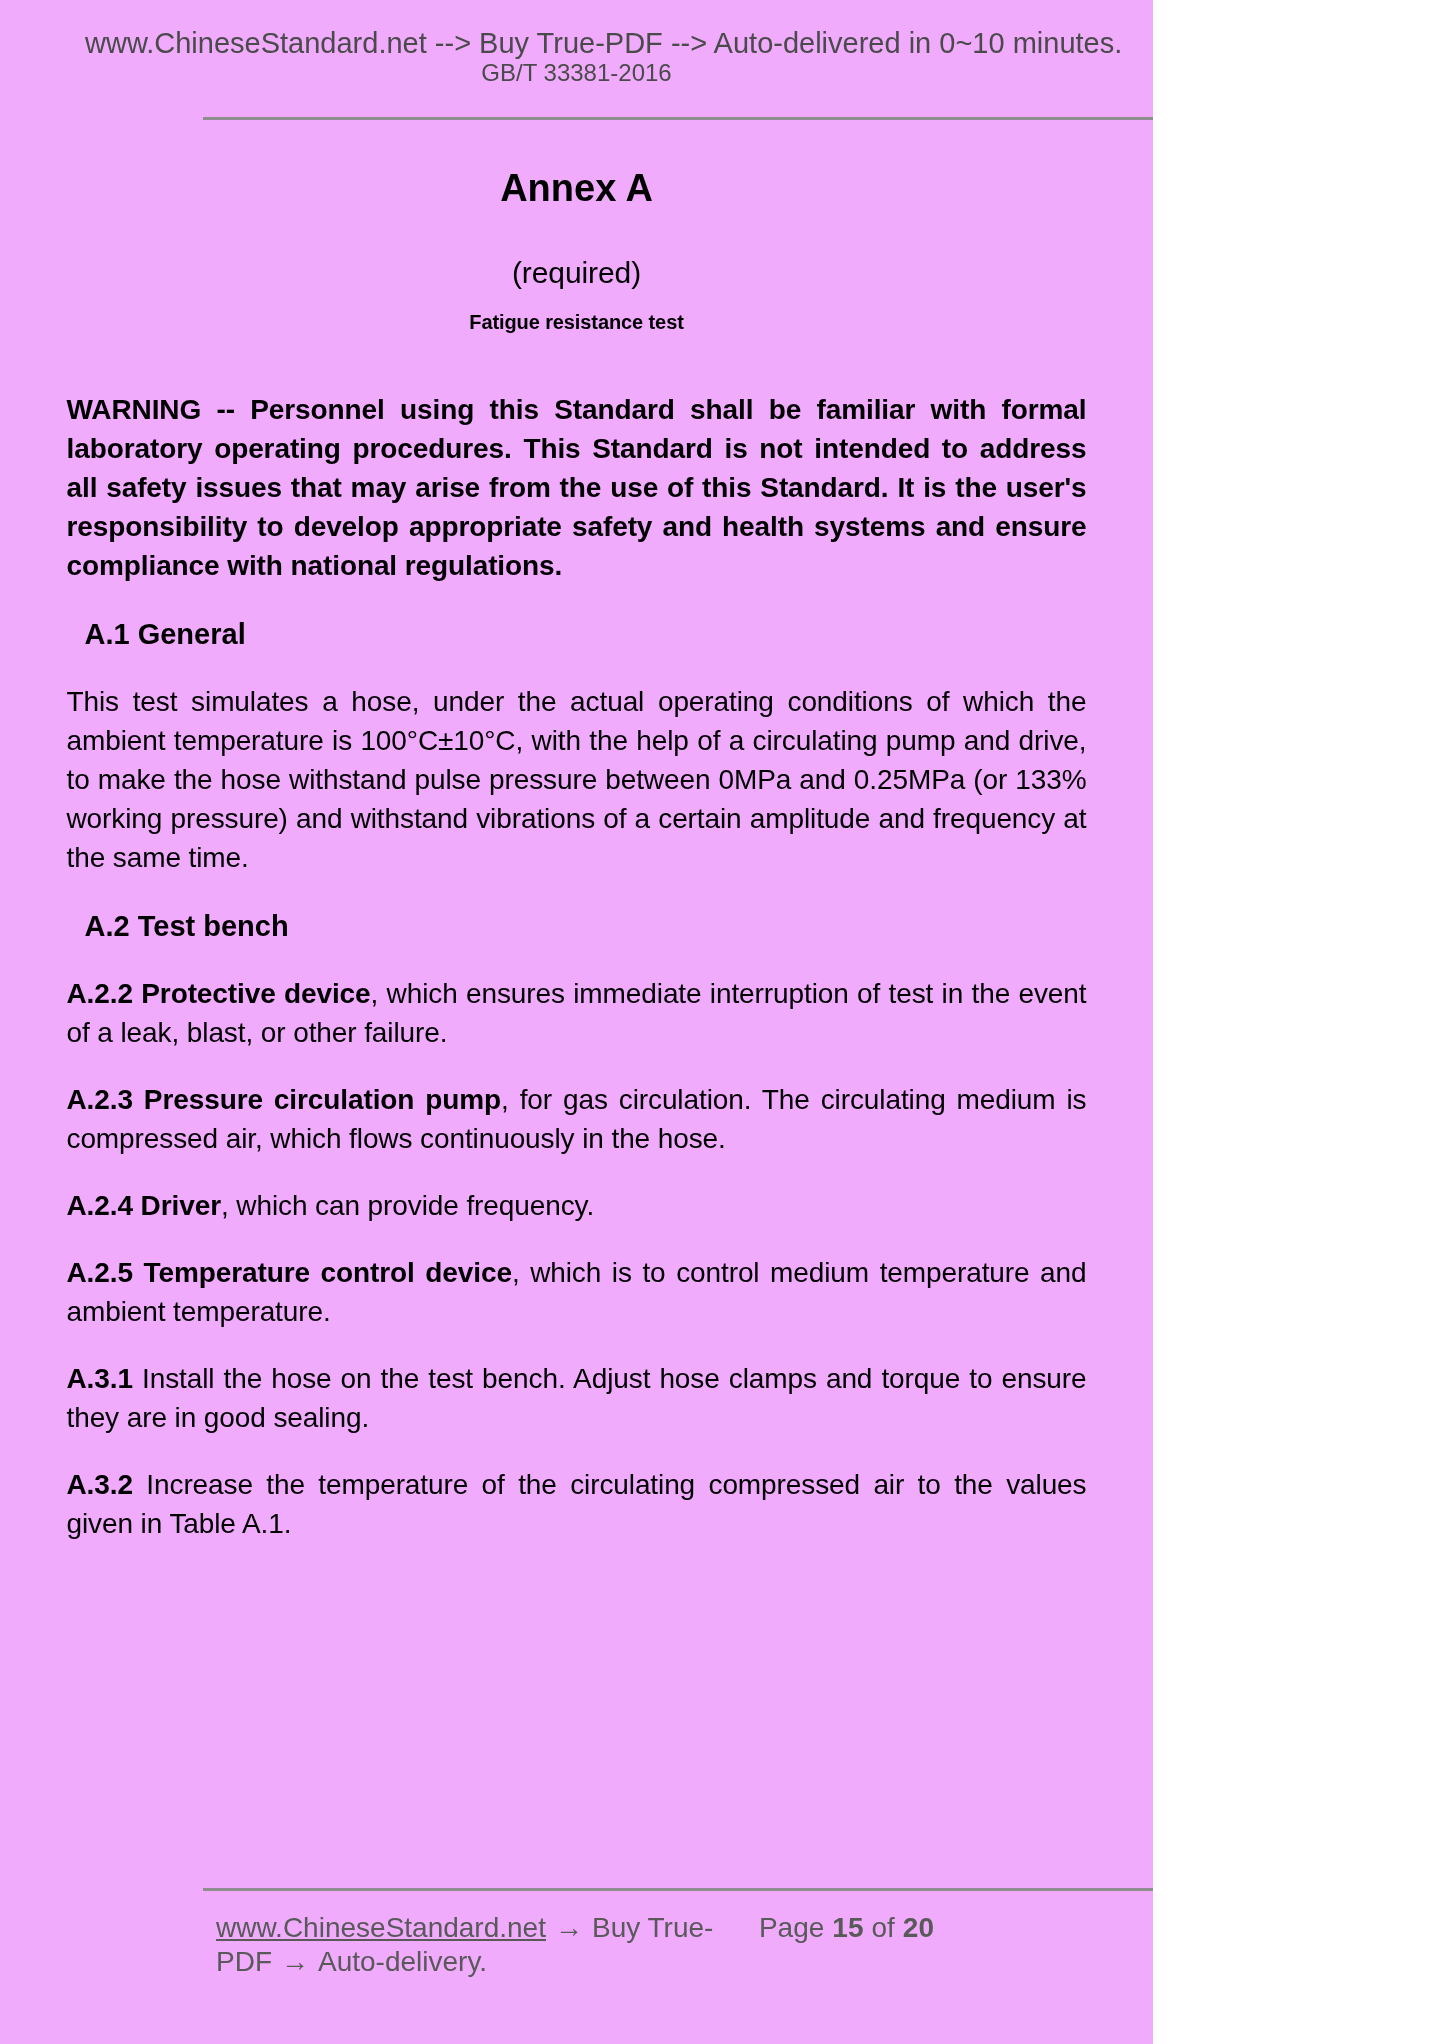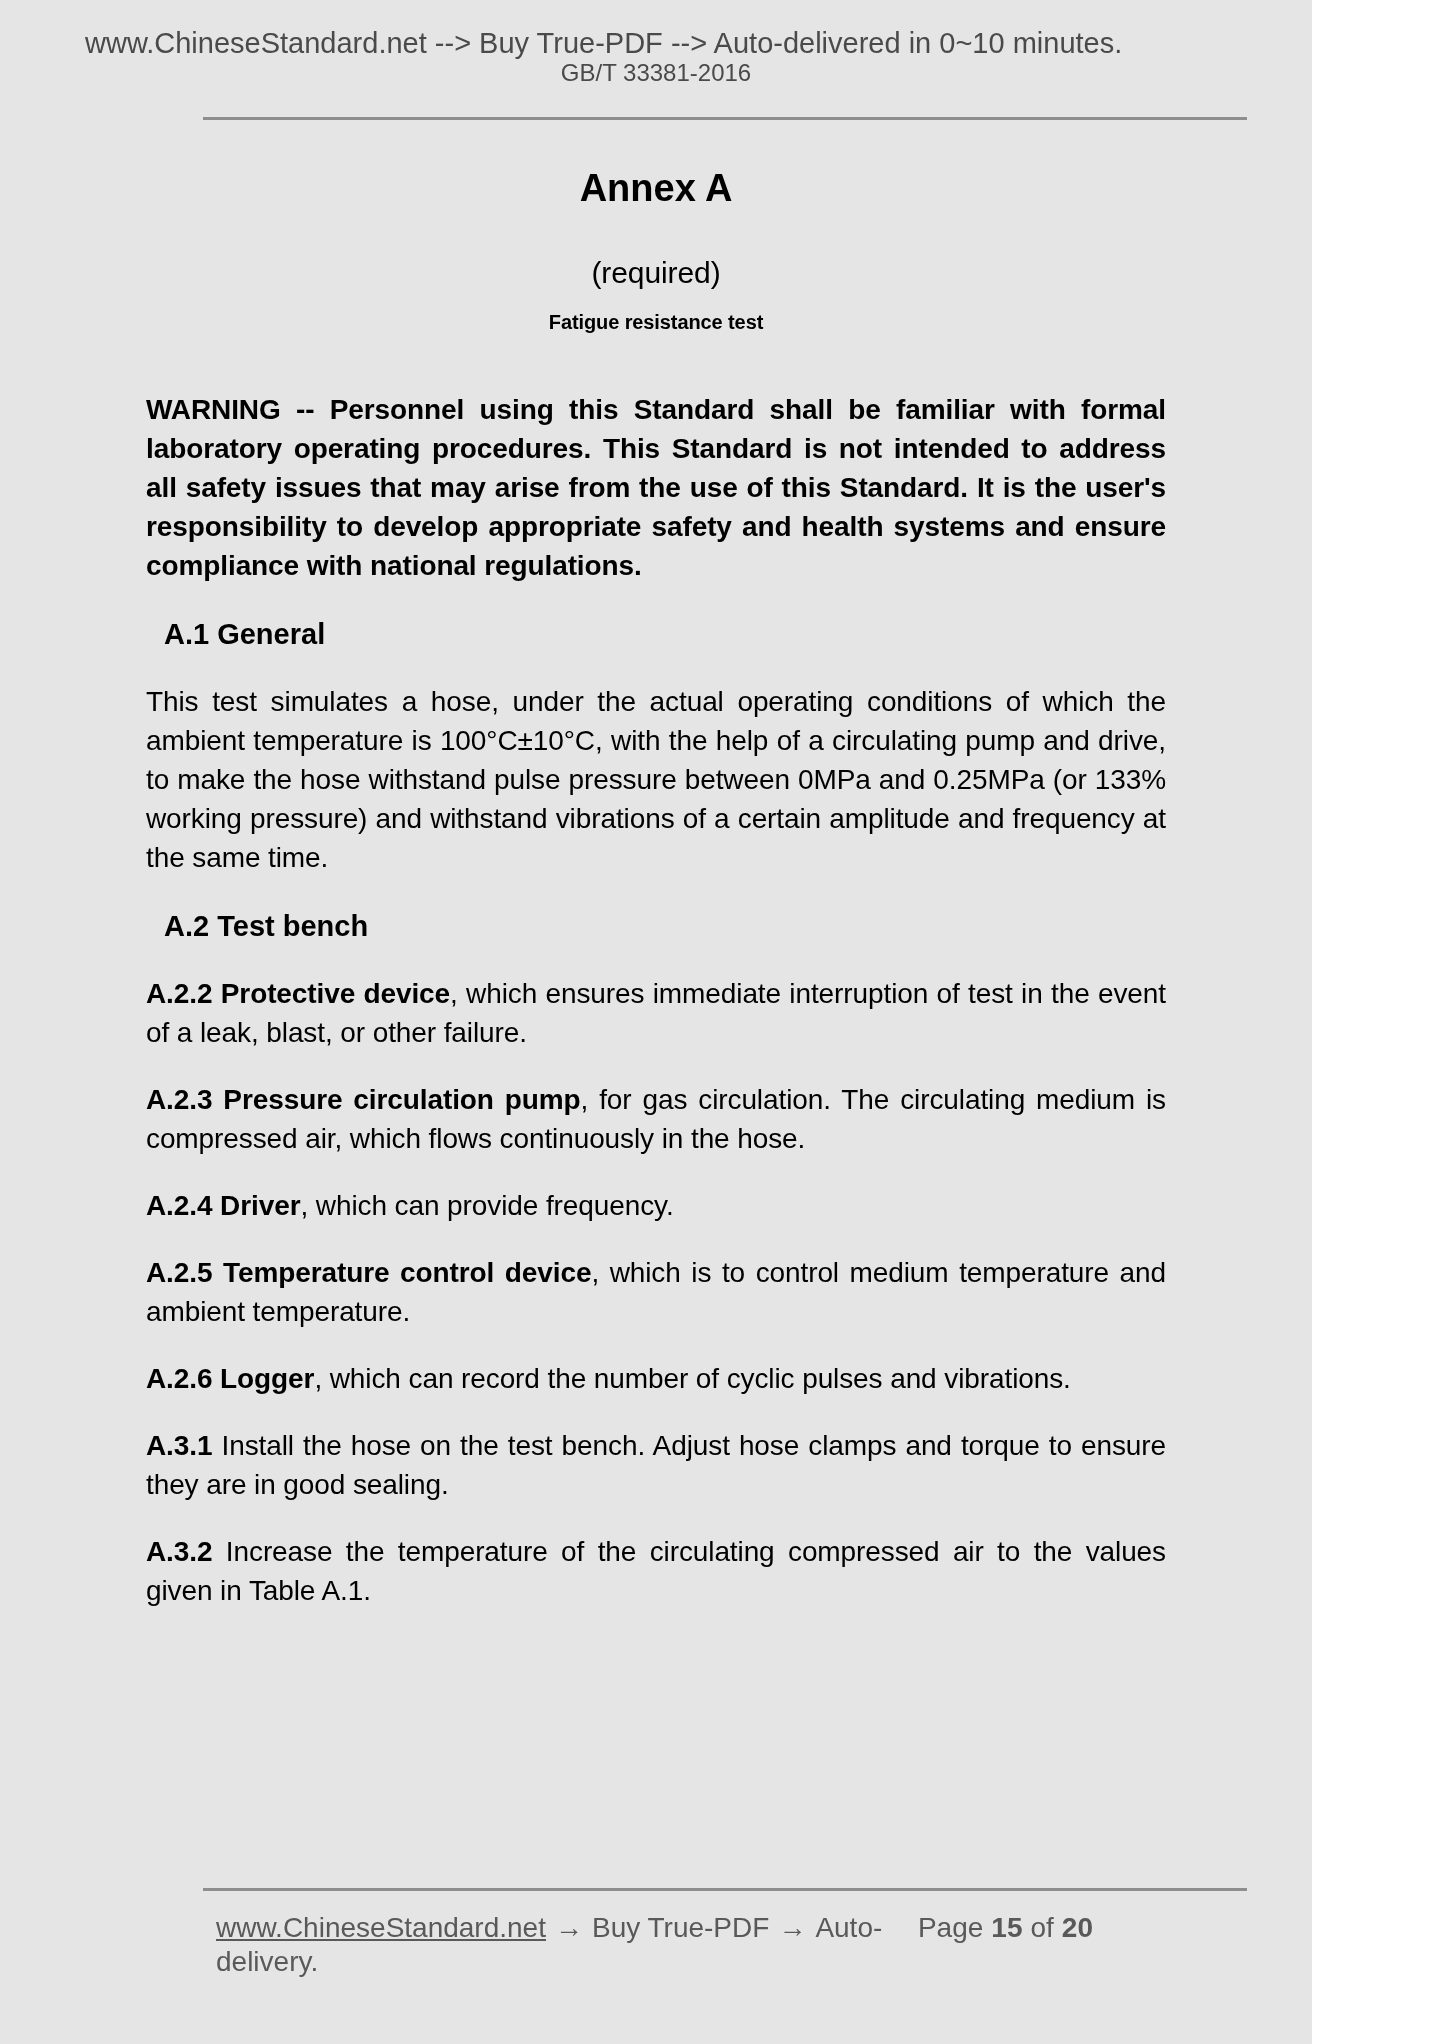--- a/index.html
+++ b/index.html
@@ -4,22 +4,22 @@
 <style>
   :root{
     --header-gray:#4a4a4a;
     --footer-gray:#595959;
     --rule-gray:#8e8e8e;
     --text-black:#000000;
   }
   html,body{margin:0;padding:0;background:#ffffff;}
   .page{
     position:relative;
-    width:1312px;height:2044px;
-    background:#e5e5e5;
+    width:1153px;height:2044px;
+    background:#f0abfc;
     overflow:hidden;
     font-family:"Liberation Sans",sans-serif;
     color:var(--text-black);
   }
   
   .hdr-line1{
     margin:28px 0 0 85px;
     font-size:29px;line-height:31px;
     color:var(--header-gray);
     white-space:nowrap;
@@ -105,21 +105,20 @@
     <p class="warning">WARNING -- Personnel using this Standard shall be familiar with formal laboratory operating procedures. This Standard is not intended to address all safety issues that may arise from the use of this Standard. It is the user's responsibility to develop appropriate safety and health systems and ensure compliance with national regulations.</p>
 
     <h2>A.1 General</h2>
     <p>This test simulates a hose, under the actual operating conditions of which the ambient temperature is 100°C±10°C, with the help of a circulating pump and drive, to make the hose withstand pulse pressure between 0MPa and 0.25MPa (or 133% working pressure) and withstand vibrations of a certain amplitude and frequency at the same time.</p>
 
     <h2>A.2 Test bench</h2>
     <p><span class="lead">A.2.2 Protective device</span><span>, which ensures immediate interruption of test in the event of a leak, blast, or other failure.</span></p>
     <p><span class="lead">A.2.3 Pressure circulation pump</span><span>, for gas circulation. The circulating medium is compressed air, which flows continuously in the hose.</span></p>
     <p><span class="lead">A.2.4 Driver</span><span>, which can provide frequency.</span></p>
     <p><span class="lead">A.2.5 Temperature control device</span><span>, which is to control medium temperature and ambient temperature.</span></p>
-    <p><span class="lead">A.2.6 Logger</span><span>, which can record the number of cyclic pulses and vibrations.</span></p>
 
     <p><span class="lead">A.3.1</span><span> Install the hose on the test bench. Adjust hose clamps and torque to ensure they are in good sealing.</span></p>
     <p><span class="lead">A.3.2</span><span> Increase the temperature of the circulating compressed air to the values given in Table A.1.</span></p>
   </div>
 
   <div class="rule ftr-rule"></div>
   <div class="footer">
     <span class="ftr-left">
       <span class="ftr-link">www.ChineseStandard.net</span><span class="ftr-arrow">→</span><span>Buy True-PDF</span><span class="ftr-arrow">→</span><span>Auto-delivery.</span>
     </span>

